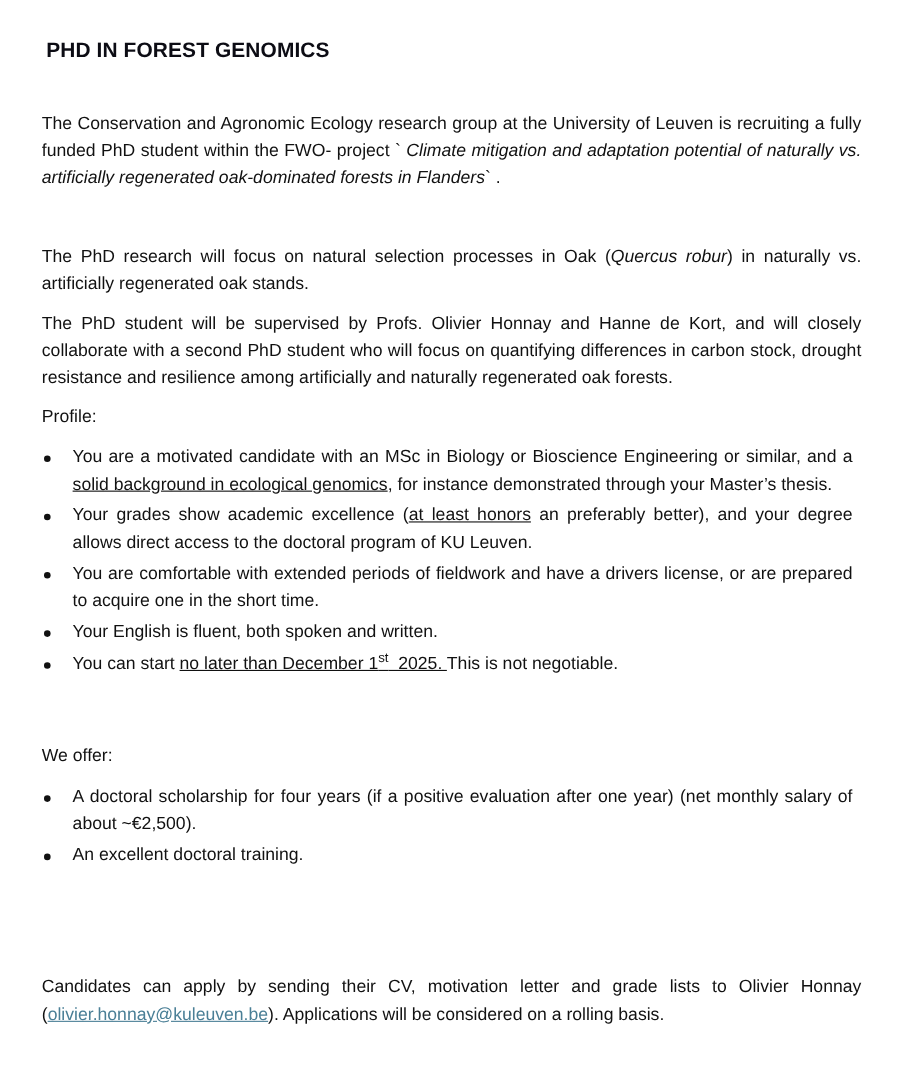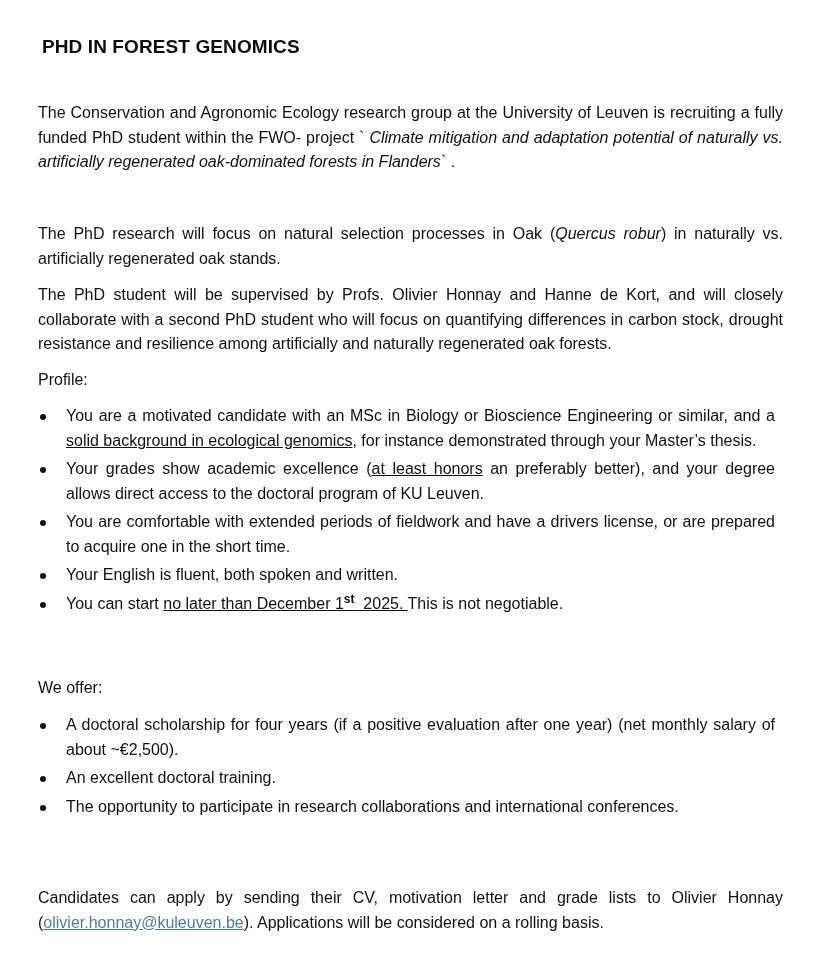--- a/index.html
+++ b/index.html
@@ -18,21 +18,21 @@
   }
   .block { position: absolute; left: 34px; width: 745px; }
   ul { margin: 0; padding: 0; list-style: none; }
   li { position: relative; padding-left: 28px; margin-bottom: 1.5px; }
   li::before {
     content: ""; position: absolute; left: 2px; top: 10px;
     width: 6px; height: 6px; border-radius: 50%; background: #111;
   }
   .u { text-decoration: underline; }
   .i { font-style: italic; }
-  sup { font-size: 12px; line-height: 0; vertical-align: 6px; font-weight: bold; }
+  sup { font-size: 12px; line-height: 0; vertical-align: 6px; }
   a.email { color: #4a7f96; text-decoration: underline; }
 </style>
 </head>
 <body>
 
 <div class="page">
   <h1 class="title">PHD IN FOREST GENOMICS</h1>
 
   <p class="block" style="top:97px"><span>The Conservation and Agronomic Ecology research group at the University of Leuven is recruiting a fully funded PhD student within the FWO- project ` </span><span class="i">Climate mitigation and adaptation potential of naturally vs. artificially regenerated oak-dominated forests in Flanders</span><span>` .</span></p>
 
@@ -48,17 +48,16 @@
     <li><span>You are comfortable with extended periods of fieldwork and have a drivers license, or are prepared to acquire one in the short time.</span></li>
     <li><span>Your English is fluent, both spoken and written.</span></li>
     <li><span>You can start </span><span class="u"><span>no later than December 1</span><sup>st</sup><span style="white-space:pre">  2025. </span></span><span>This is not negotiable.</span></li>
   </ul>
 
   <p class="block" style="top:672px">We offer:</p>
 
   <ul class="block" style="top:709px">
     <li>A doctoral scholarship for four years (if a positive evaluation after one year) (net monthly salary of about ~€2,500).</li>
     <li>An excellent doctoral training.</li>
-    <li>The opportunity to participate in research collaborations and international conferences.</li>
   </ul>
 
   <p class="block" style="top:882px"><span>Candidates can apply by sending their CV, motivation letter and grade lists to Olivier Honnay (</span><a class="email">olivier.honnay@kuleuven.be</a><span>). Applications will be considered on a rolling basis.</span></p>
 </div>
 
 </body></html>

